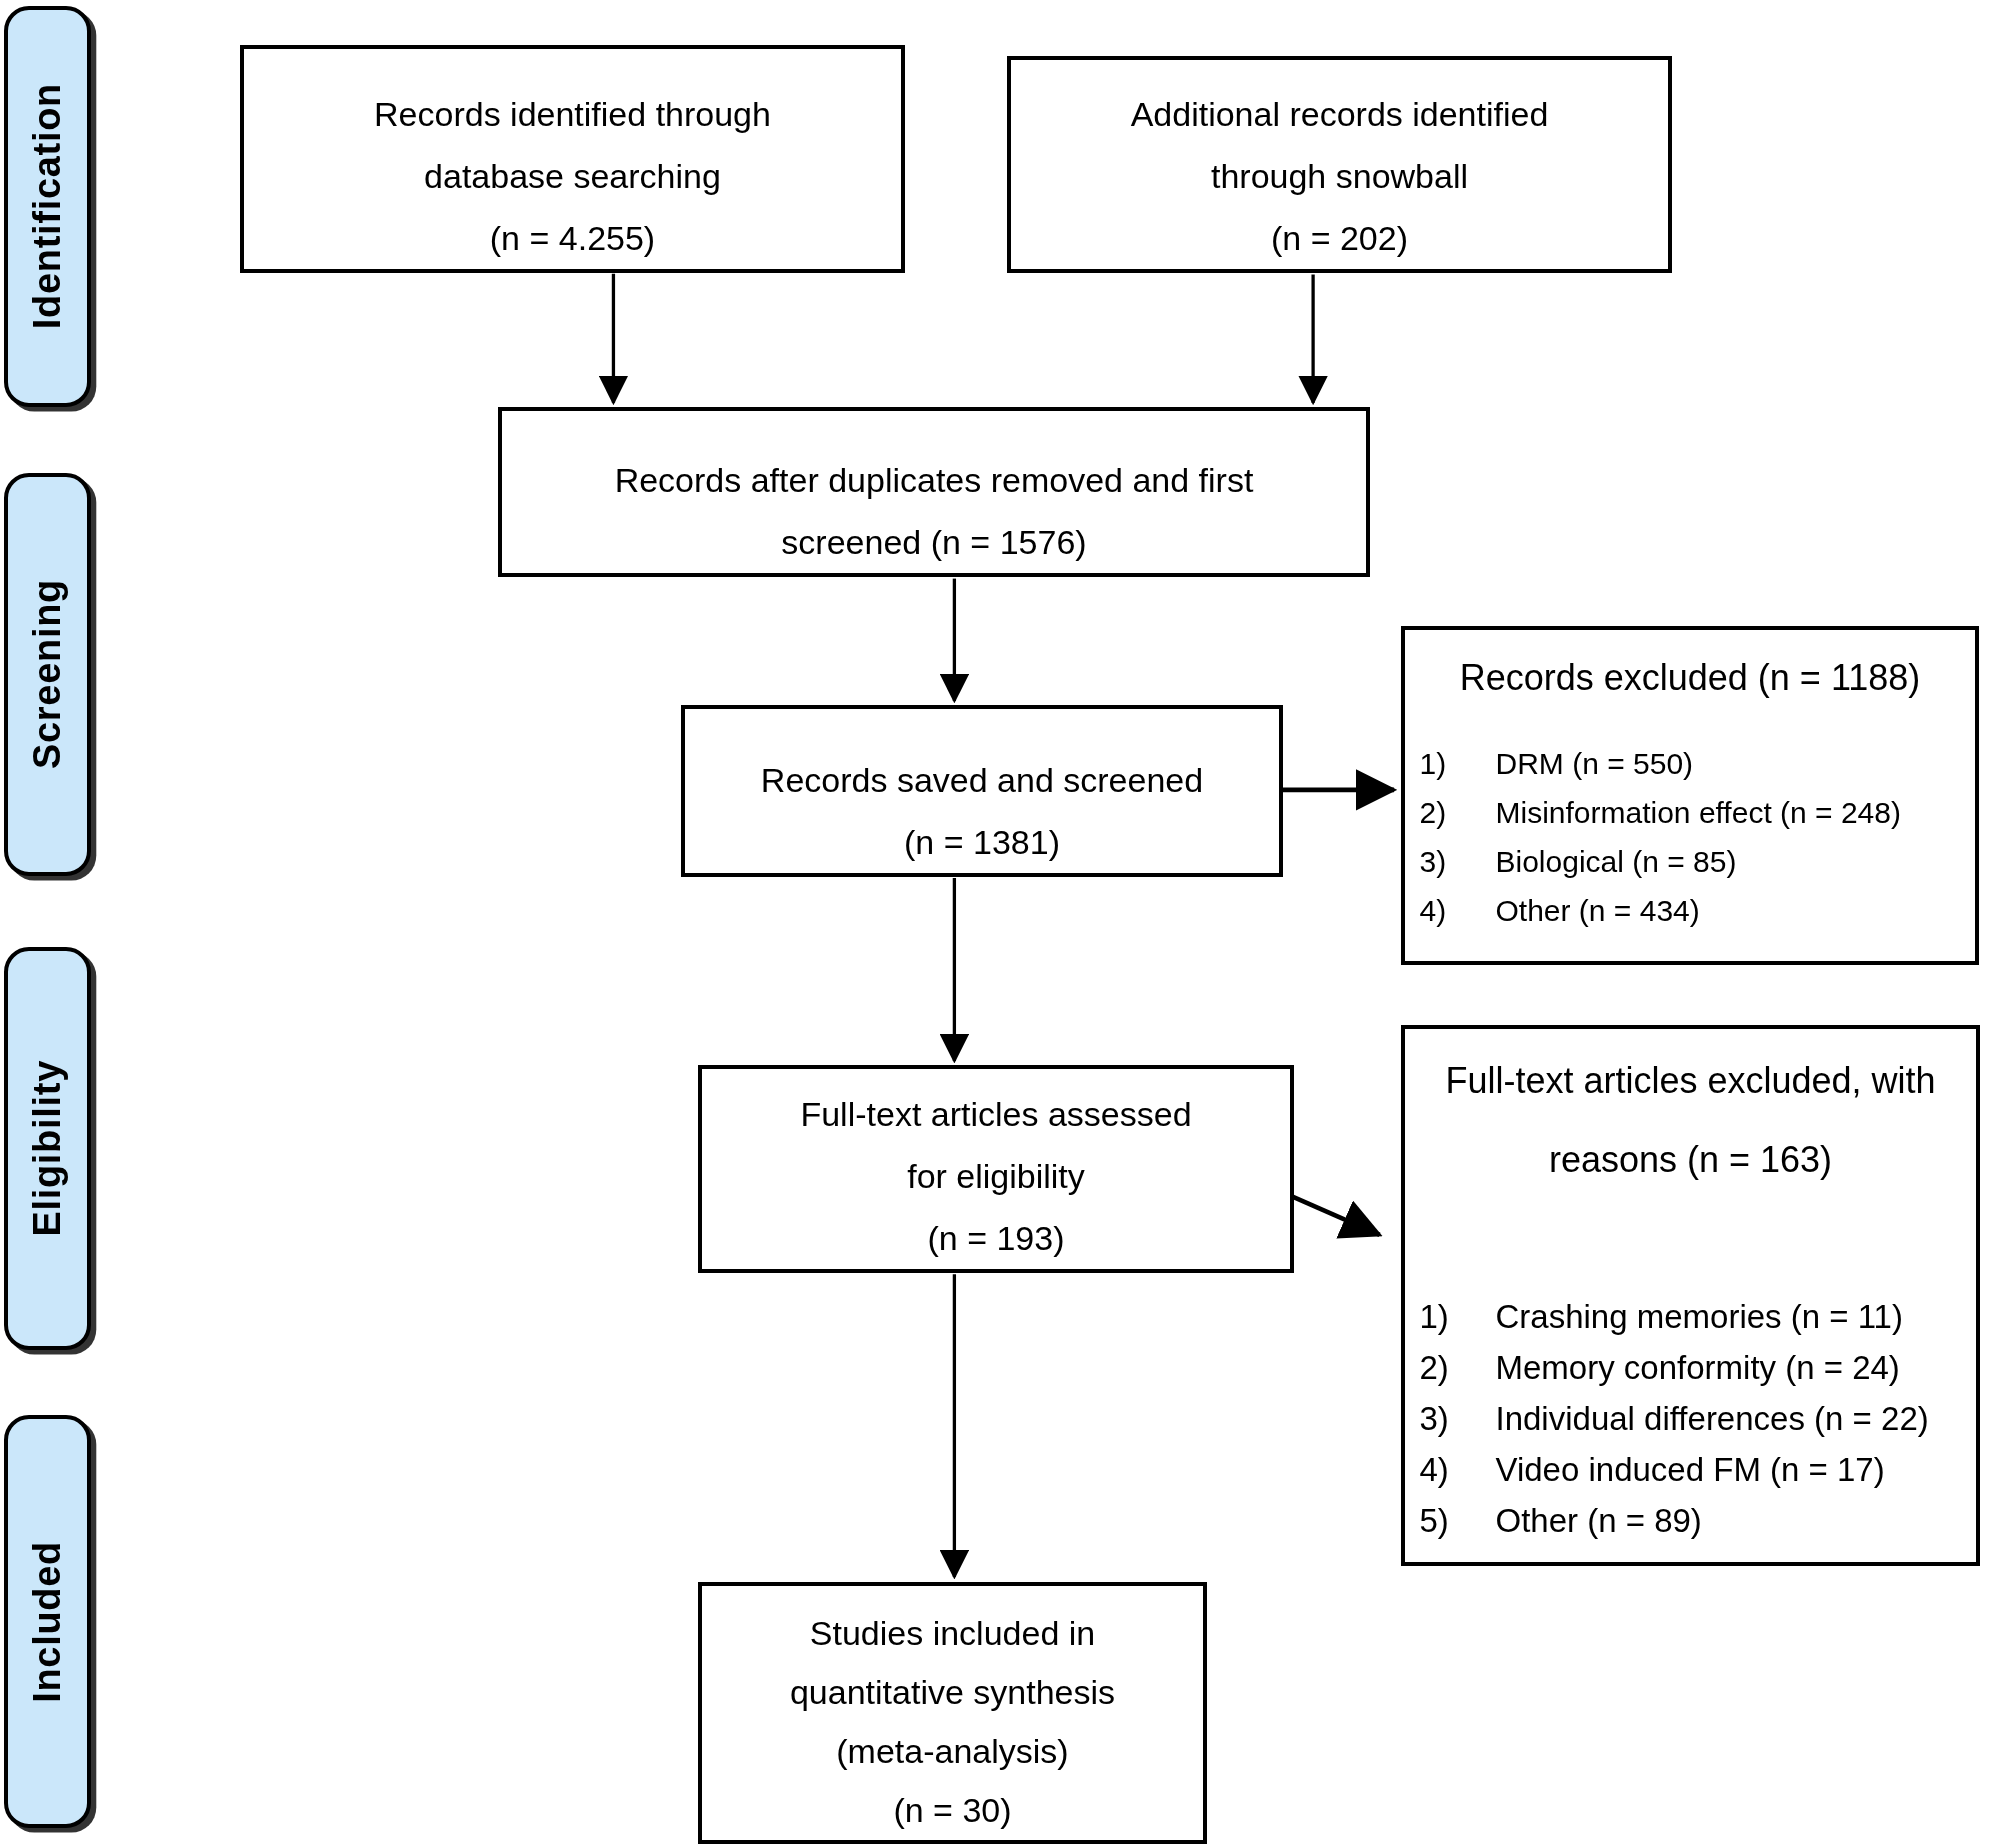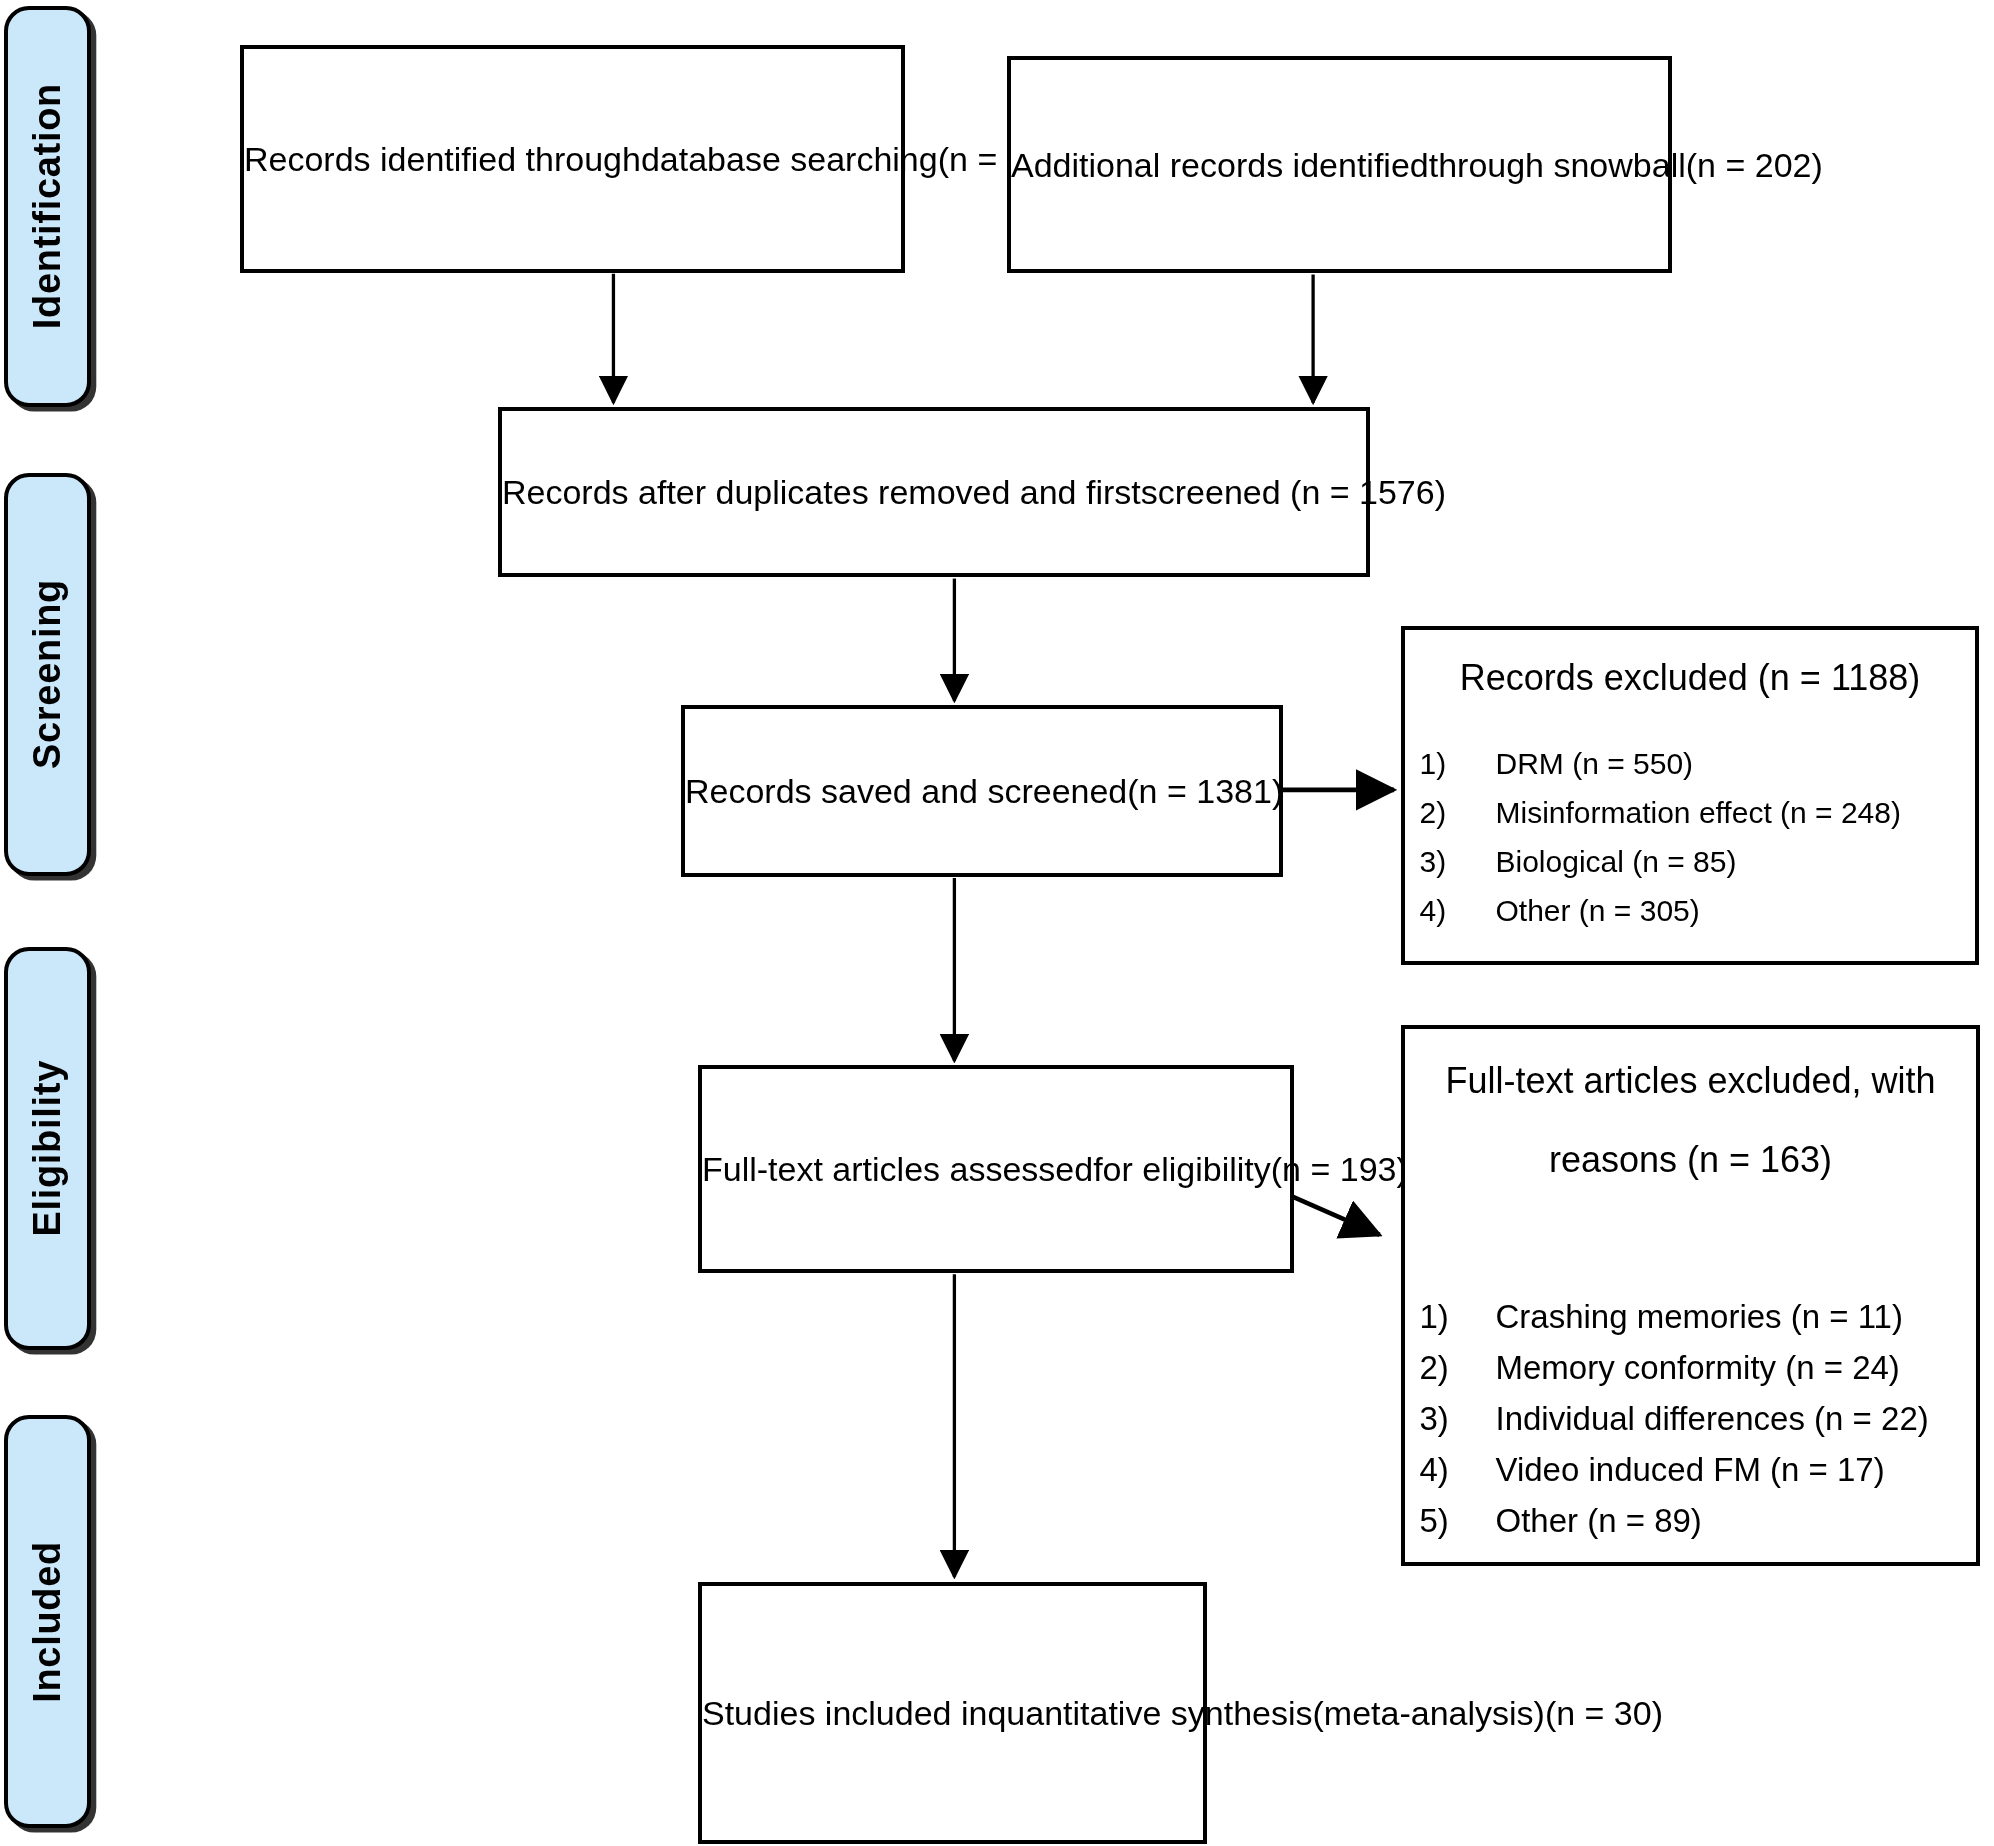--- a/index.html
+++ b/index.html
@@ -44,23 +44,23 @@
   #stage-eligibility    { top: 947px; height: 403px; }
   #stage-included       { top: 1415px; height: 413px; }
 
   
   .fbox {
     position: absolute;
     background: #ffffff;
     border: 4px solid #000;
     box-sizing: border-box;
     display: flex;
-    flex-direction: row;
+    flex-direction: column;
     align-items: center;
-    justify-content: flex-start;
+    justify-content: flex-end;
     text-align: center;
   }
   .fbox .line {
     font-size: 34px;
     line-height: 62px;
     white-space: nowrap;
   }
   #box-identified { left: 240px;  top: 45px;   width: 665px; height: 228px; }
   #box-snowball   { left: 1007px; top: 56px;   width: 665px; height: 217px; }
   #box-duplicates { left: 498px;  top: 407px;  width: 872px; height: 170px; }
@@ -178,21 +178,21 @@
       <div class="xitem">
         <span class="xnum">2)</span>
         <span>Misinformation effect (n = 248)</span>
       </div>
       <div class="xitem">
         <span class="xnum">3)</span>
         <span>Biological (n = 85)</span>
       </div>
       <div class="xitem">
         <span class="xnum">4)</span>
-        <span>Other (n = 305)</span>
+        <span>Other (n = 434)</span>
       </div>
     </div>
   </div>
 
   <div class="fbox" id="box-fulltext">
     <div class="line">Full-text articles assessed</div>
     <div class="line">for eligibility</div>
     <div class="line">(n = 193)</div>
   </div>
 

